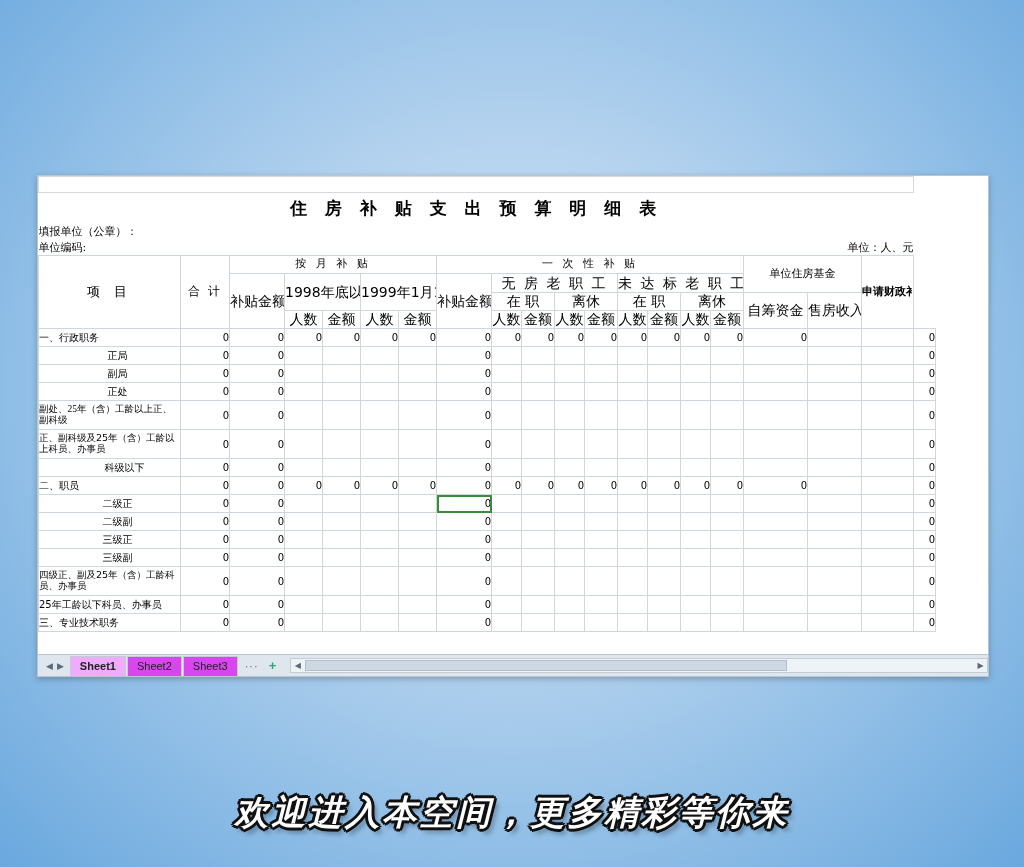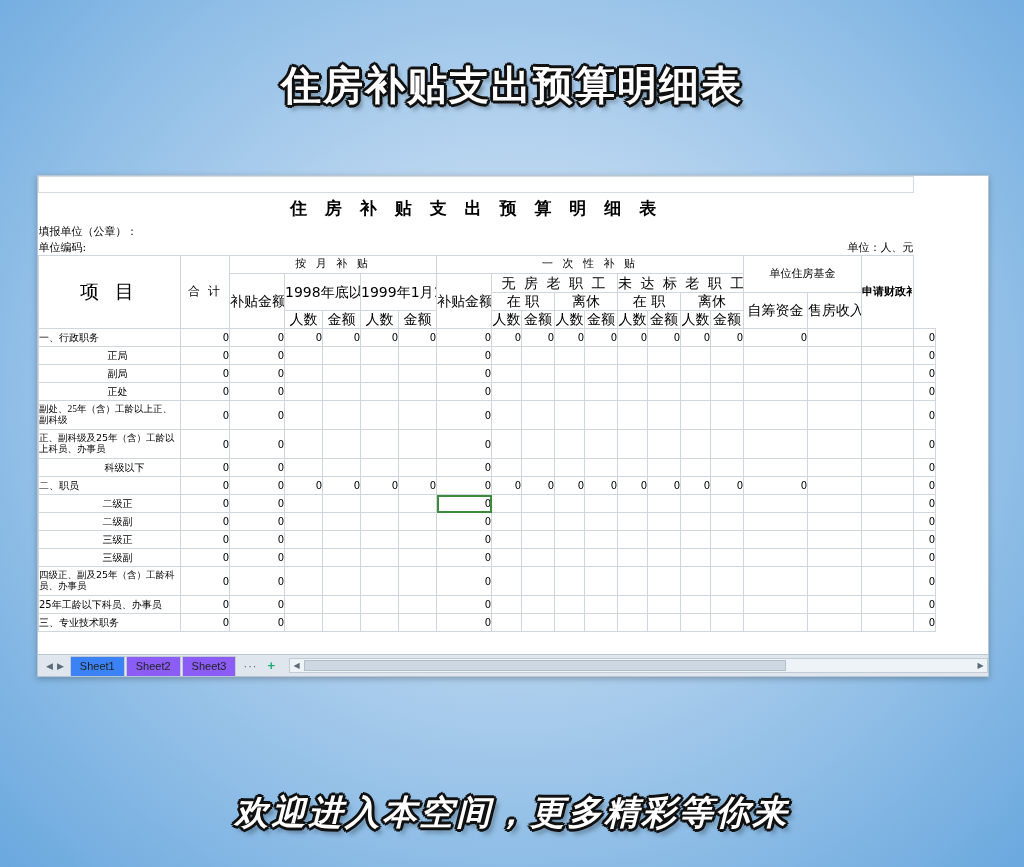--- a/index.html
+++ b/index.html
@@ -165,25 +165,25 @@
     gap: 4px;
     padding: 0 6px 0 8px;
     color: #5a6a78;
     font-size: 9px;
   }
   .tab {
     padding: 2px 9px;
     margin-right: 1px;
     border: 1px solid #c3ccd4;
     border-bottom: none;
-    background: #8b5cf6;
+    background: #d946ef;
     font-size: 11px;
     line-height: 15px;
   }
-  .tab.active { background: #3b82f6; font-weight: normal; }
+  .tab.active { background: #f0abfc; font-weight: bold; }
   .tab-dots { padding: 0 6px; color: #666; letter-spacing: 1px; }
   .tab-add { padding: 0 4px; color: #2a7; font-size: 13px; font-weight: bold; }
   .hscroll {
     margin-left: 10px;
     flex: 1;
     height: 13px;
     background: #eef3f7;
     border: 1px solid #c3ccd4;
     position: relative;
     display: flex;
@@ -199,21 +199,20 @@
     border: 1px solid #b3c0cb;
   }
   .hscroll .arrow { width: 13px; text-align: center; font-size: 8px; color: #5a6a78; }
   .hscroll .arrow.r { margin-left: auto; }
 </style>
 </head>
 <body>
 
 <div class="page">
 
-  <div class="banner-top">住房补贴支出预算明细表</div>
 
   <div class="sheet-window">
     <div class="sheet-area">
 
       <table class="grid" style="width:898px">
         <colgroup>
           <col style="width:142px">
           <col style="width:49px">
           <col style="width:55px">
           <col style="width:38px">
@@ -247,21 +246,21 @@
           <td class="left-label" colspan="8" style="height:16px">填报单位（公章）：</td>
           <td class="noborder" colspan="11"></td>
         </tr>
         <tr>
           <td class="left-label" colspan="8" style="height:16px">单位编码:</td>
           <td class="noborder" colspan="7"></td>
           <td class="right-label" colspan="4">单位：人、元</td>
         </tr>
 
         <tr class="b">
-          <td class="hdr" rowspan="4" style="font-size:19px;letter-spacing:5px">项    目</td>
+          <td class="hdr" rowspan="4" style="font-size:13px;letter-spacing:5px">项    目</td>
           <td class="hdr" rowspan="4" style="font-size:12px;letter-spacing:2px">合 计</td>
           <td class="hdr sp" colspan="5" style="height:17px;font-size:11px">按 月 补 贴</td>
           <td class="hdr sp" colspan="9" style="font-size:11px">一  次  性  补  贴</td>
           <td class="hdr" colspan="2" rowspan="2" style="font-size:11px">单位住房基金</td>
           <td class="hdr" rowspan="4" style="font-size:11px;font-weight:bold">申请财政补贴资金</td>
         </tr>
         <tr class="b">
           <td class="hdr" rowspan="3">补贴金额小计</td>
           <td class="hdr" colspan="2" rowspan="2">1998年底以前在职无房老职工</td>
           <td class="hdr" colspan="2" rowspan="2">1999年1月1日后参加工作新职工</td>

